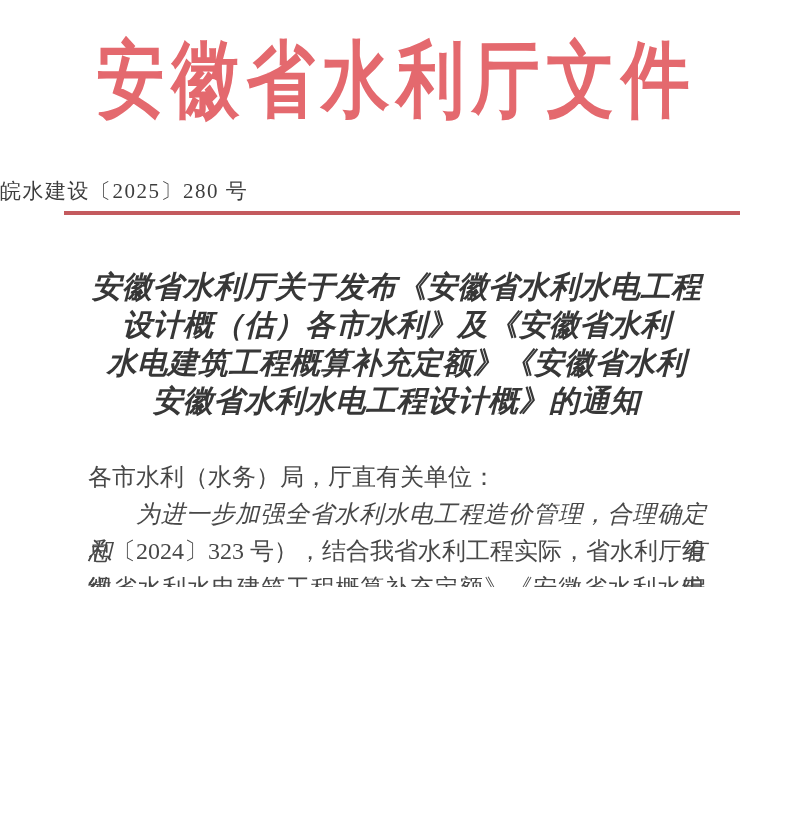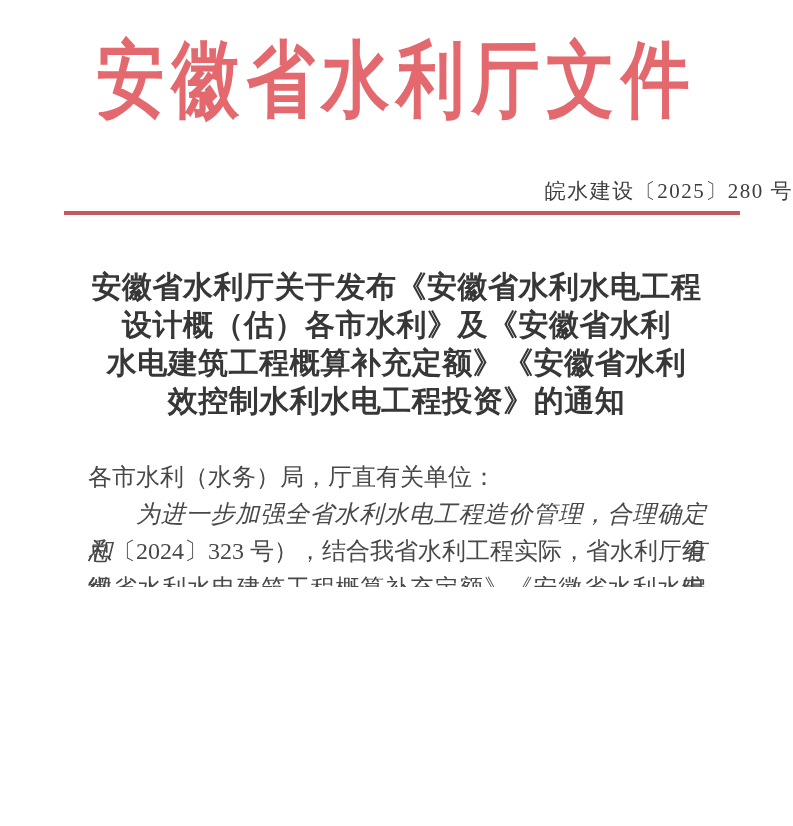--- a/index.html
+++ b/index.html
@@ -33,21 +33,21 @@
     transform-origin: center top;
     white-space: nowrap;
   }
 
   
   .doc-number {
     position: absolute;
     top: 178px;
     left: 0;
     right: 0;
-    text-align: right;
+    text-align: left;
     font-size: 21px;
     line-height: 26px;
     letter-spacing: 1.5px;
     color: #3d3d3d;
   }
 
   
   .red-rule {
     position: absolute;
     top: 211px;
@@ -62,20 +62,21 @@
     position: absolute;
     top: 268px;
     left: 40px;
     right: 40px;
     text-align: center;
     font-weight: 700;
     font-size: 30px;
     line-height: 38px;
     letter-spacing: 0.5px;
     color: #373737;
+    font-style: italic;
   }
   .doc-title .title-line {
     display: block;
     white-space: nowrap;
   }
 
   
   .body-text {
     position: absolute;
     top: 459px;
@@ -141,21 +142,21 @@
   <div class="header-title">安徽省水利厅文件</div>
 
   <div class="doc-number">皖水建设〔2025〕280 号</div>
 
   <div class="red-rule"></div>
 
   <div class="doc-title">
     <span class="title-line">安徽省水利厅关于发布《安徽省水利水电工程</span>
     <span class="title-line">设计概（估）各市水利》及《安徽省水利</span>
     <span class="title-line">水电建筑工程概算补充定额》《安徽省水利</span>
-    <span class="title-line">效控制水利水电工程投资》的通知</span>
+    <span class="title-line">安徽省水利水电工程设计概》的通知</span>
   </div>
 
   <div class="body-text">
     <span class="body-line">各市水利（水务）局，厅直有关单位：</span>
     <span class="body-line jline p-first">为进一步加强全省水利水电工程造价管理，合理确定和有</span>
     <span class="body-line jline">总〔2024〕323 号），结合我省水利工程实际，省水利厅组织编</span>
     <span class="body-line jline">徽省水利水电建筑工程概算补充定额》《安徽省水利水电建筑工</span>
   </div>
 
   <div class="page-number">— 1 —</div>

